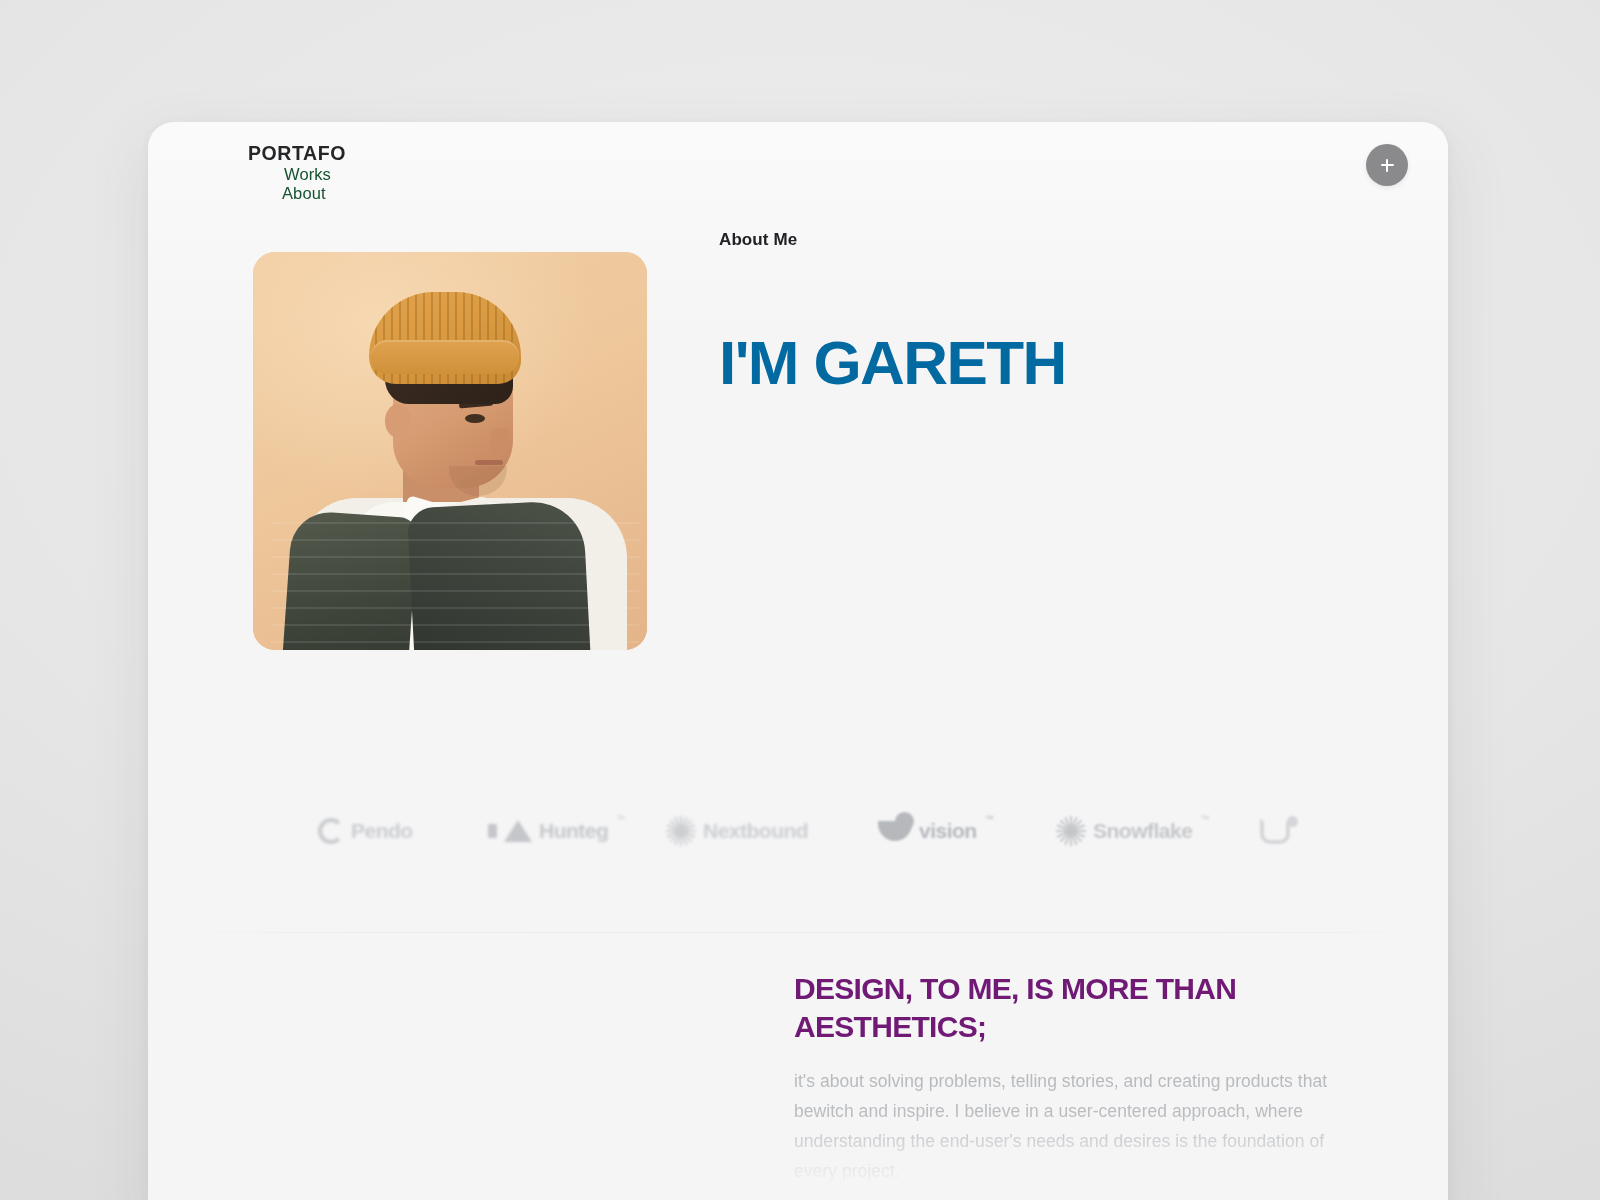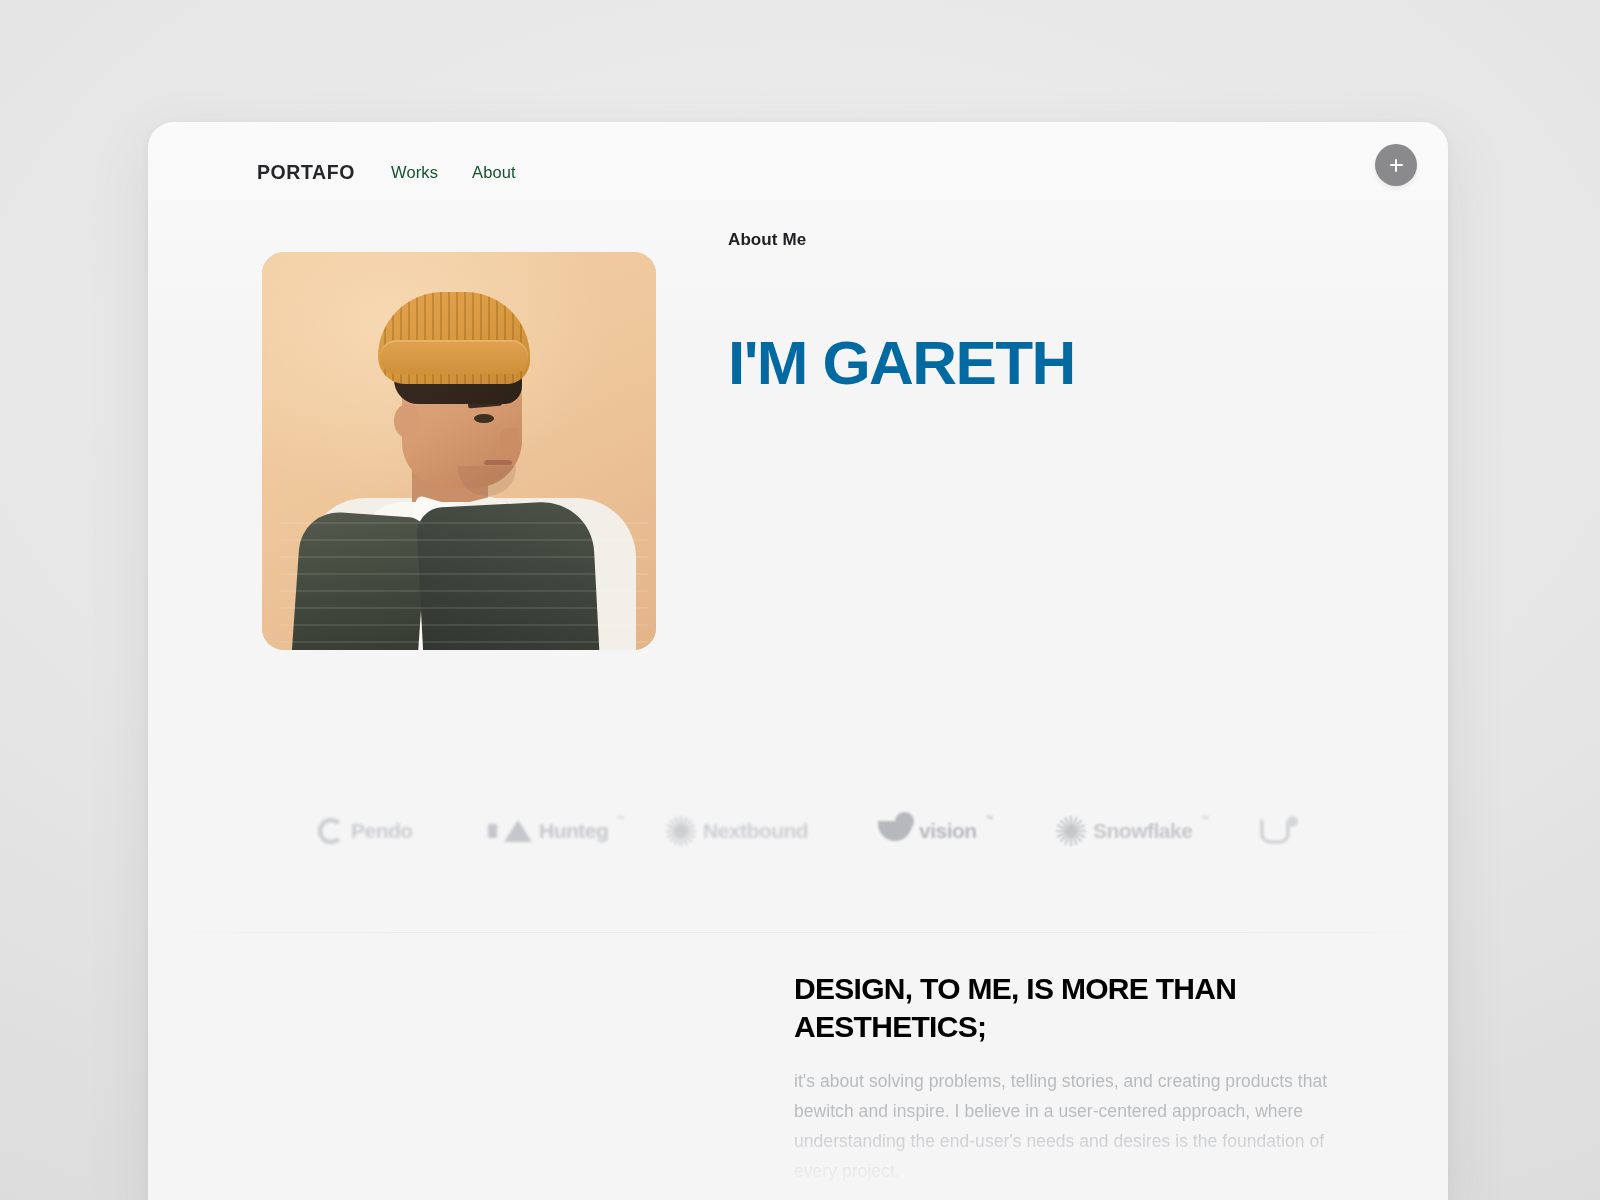--- a/index.html
+++ b/index.html
@@ -30,24 +30,25 @@
   #browser-card::before{
     content:"";
     position:absolute; inset:0;
     background:linear-gradient(180deg, rgba(255,255,255,.55) 0%, rgba(255,255,255,0) 220px);
     pointer-events:none;
   }
 
   
   #site-nav {
     position:absolute;
-    left:109px; top:20px;
+    left:100px; top:20px;
     width:1160px; height:60px;
-    display:flex; align-items:center;
+    display:flex; align-items:flex-start;
     z-index:5;
+    flex-direction:column;
   }
   #brand-logo {
     font-size:19.5px; font-weight:bold;
     letter-spacing:.6px;
     color:#242628;
   }
   .nav-link {
     font-size:16.5px;
     color:#14532d;
     letter-spacing:.1px;
@@ -67,21 +68,21 @@
     border:none;
     box-shadow:0 2px 5px rgba(0,0,0,.08);
   }
   #add-button .plus-h, #add-button .plus-v {
     position:absolute; background:#fff; border-radius:1px;
   }
   #add-button .plus-h { width:13px; height:1.8px; }
   #add-button .plus-v { width:1.8px; height:13px; }
 
   
-  #hero { position:absolute; left:12px; top:108px; width:100%; height:420px; }
+  #hero { position:absolute; left:3px; top:108px; width:100%; height:420px; }
 
   #portrait-frame {
     position:absolute;
     left:102px; top:22px;
     width:394px; height:398px;
     border-radius:22px;
     overflow:hidden;
     background:linear-gradient(160deg,#f3cfa6 0%, #eec397 40%, #e7b98d 100%);
   }
   
@@ -181,21 +182,21 @@
     position:absolute; left:102px; top:0;
     width:500px;
     font-size:63px; line-height:1.0;
     font-weight:bold; letter-spacing:-2.2px;
     color:#a8abaf;
   }
   #philosophy-body { position:absolute; left:646px; top:10px; width:540px; }
   #philosophy-heading {
     font-size:30px; line-height:1.26;
     font-weight:bold; letter-spacing:-.7px;
-    color:#000000;
+    color:#701a75;
   }
   #philosophy-paragraph {
     margin-top:20px;
     font-size:17.5px; line-height:1.72;
     color:#b7babd;
     letter-spacing:.05px;
     -webkit-mask-image:linear-gradient(180deg, rgba(0,0,0,1) 0%, rgba(0,0,0,.95) 42%, rgba(0,0,0,.35) 78%, rgba(0,0,0,0) 100%);
     mask-image:linear-gradient(180deg, rgba(0,0,0,1) 0%, rgba(0,0,0,.95) 42%, rgba(0,0,0,.35) 78%, rgba(0,0,0,0) 100%);
   }
 </style>

